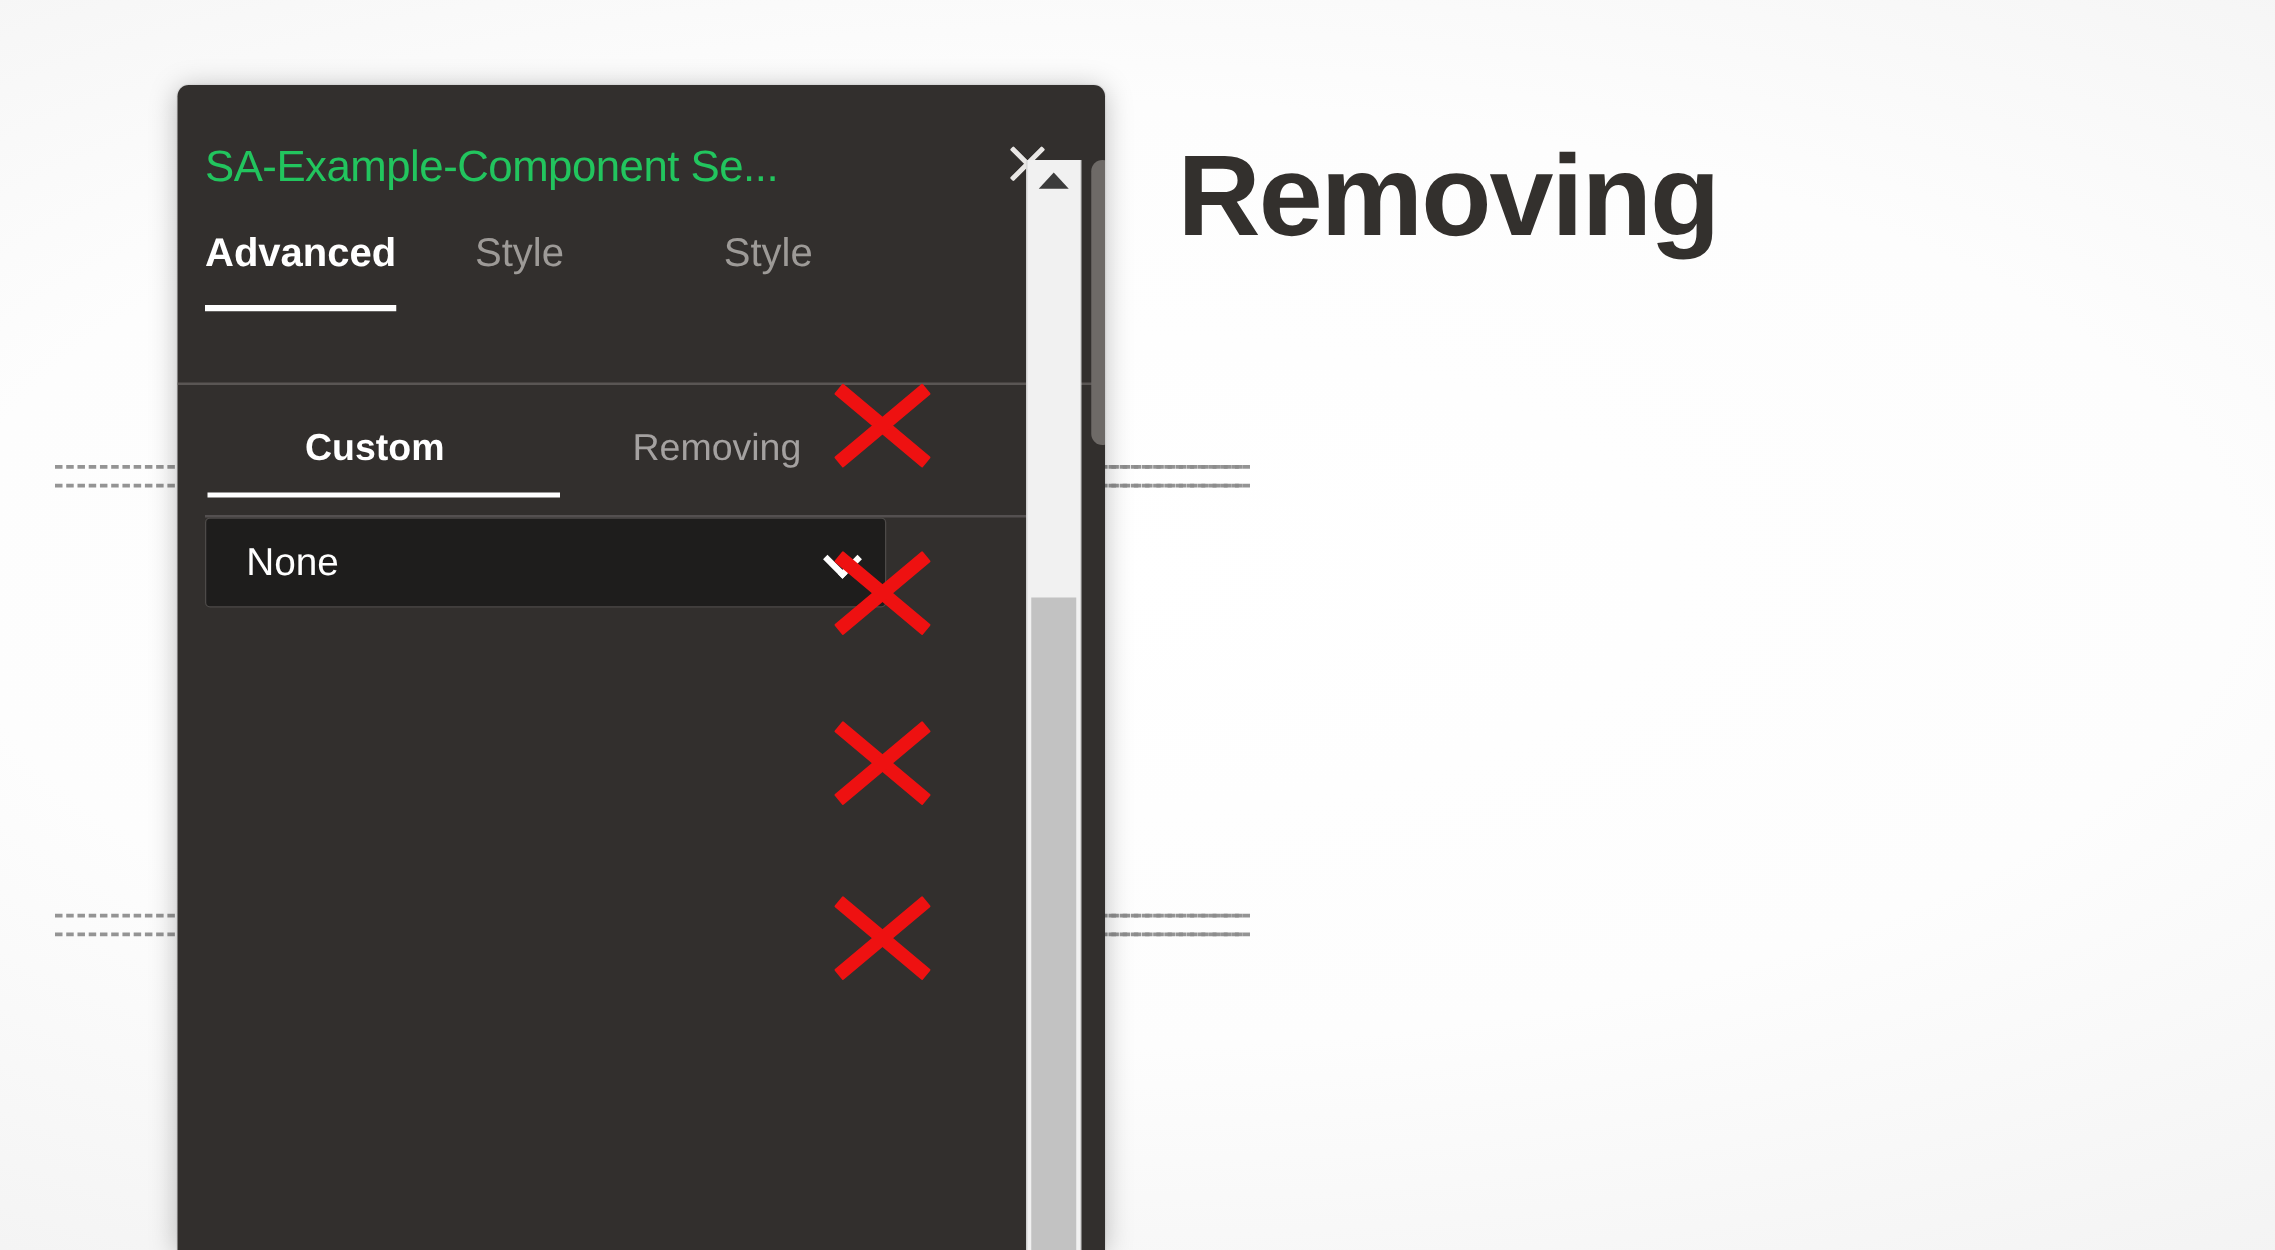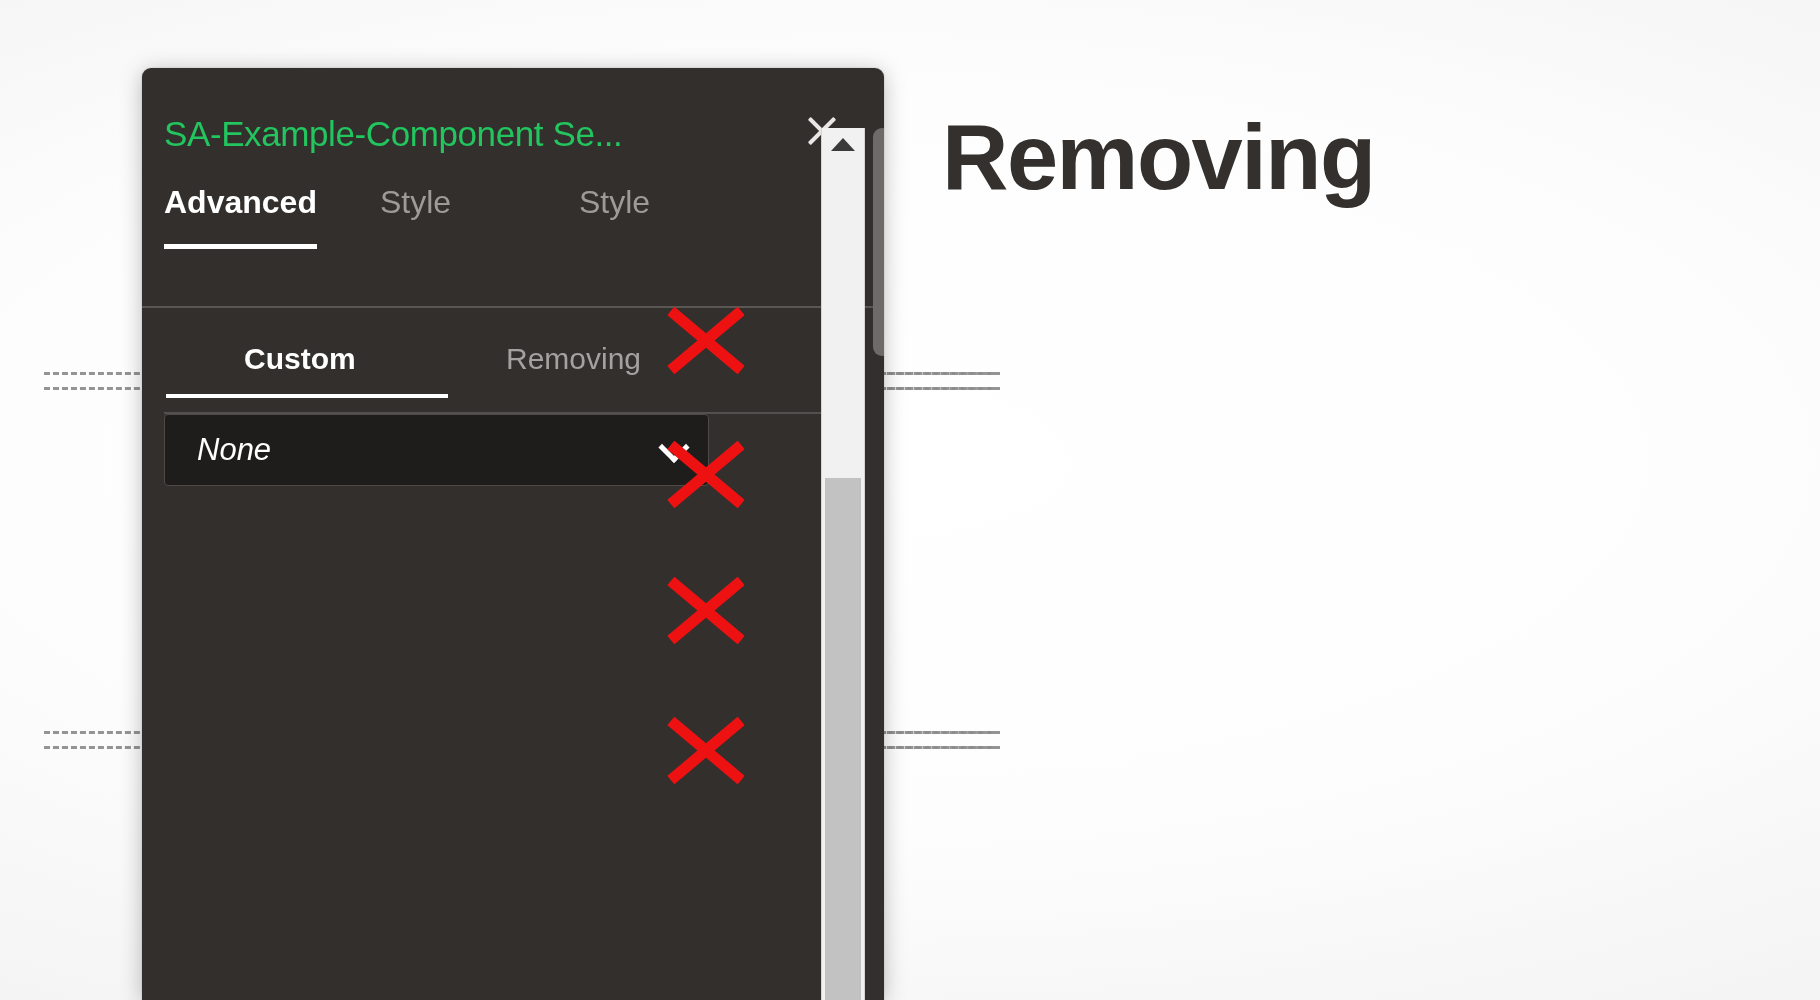--- a/index.html
+++ b/index.html
@@ -211,21 +211,20 @@
 
   .select {
     position: relative;
     width: 545px;
     height: 72px;
     background: #1e1d1c;
     border: 1px solid #4d4a48;
     border-radius: 4px;
     box-sizing: border-box;
     cursor: pointer;
-    font-style: italic;
   }
   .select .sel-value {
     position: absolute;
     left: 32px;
     top: 50%;
     transform: translateY(-50%);
     font-size: 31px;
     color: #ffffff;
   }
   .select .chev {

